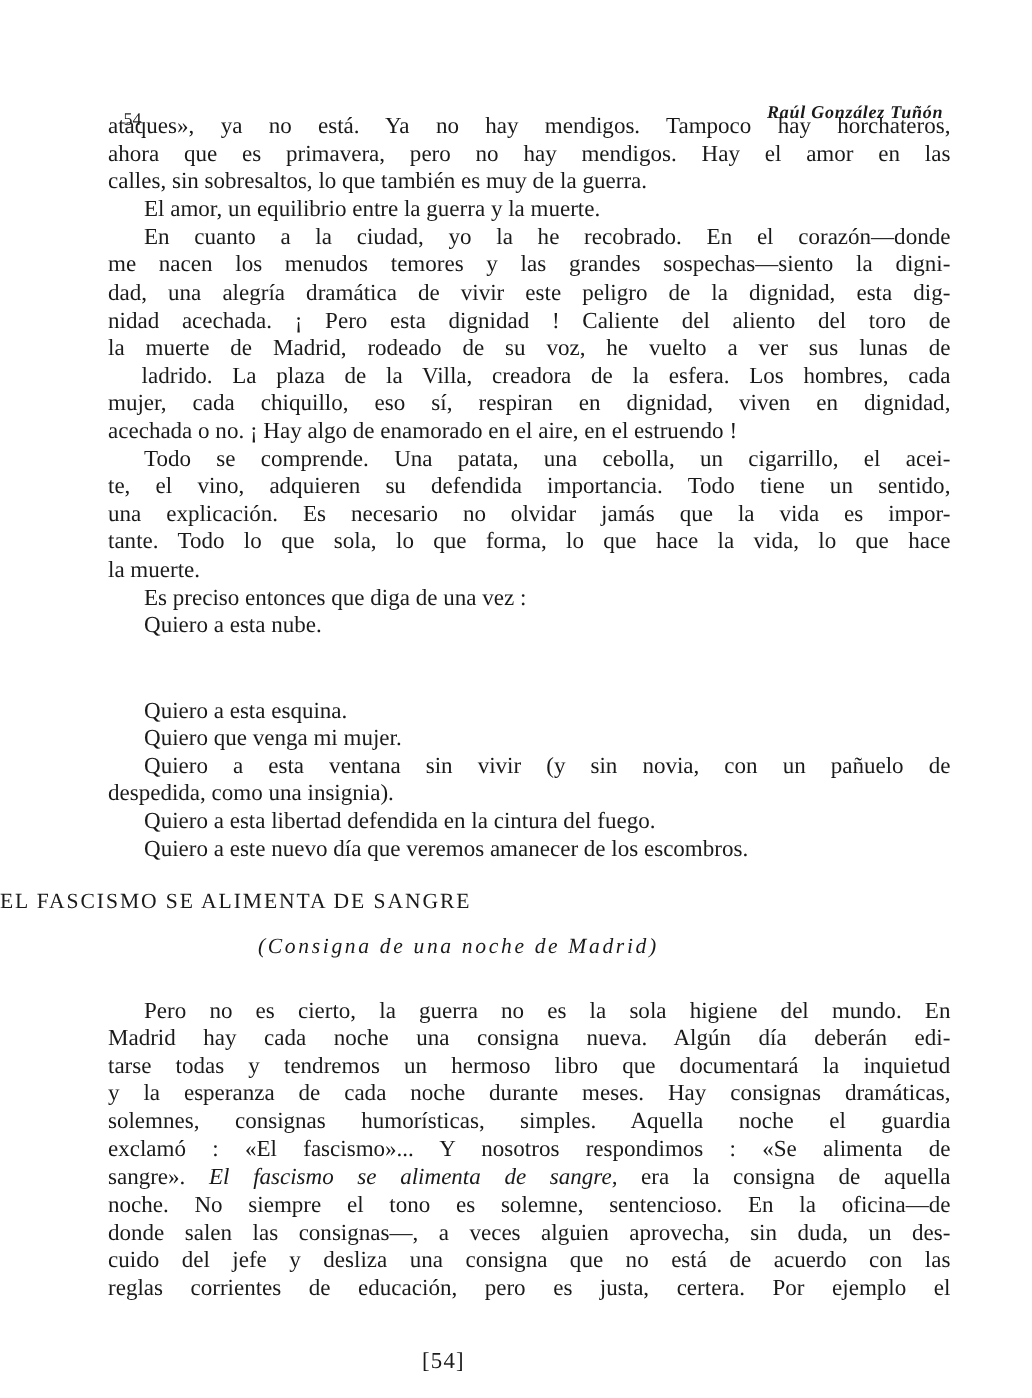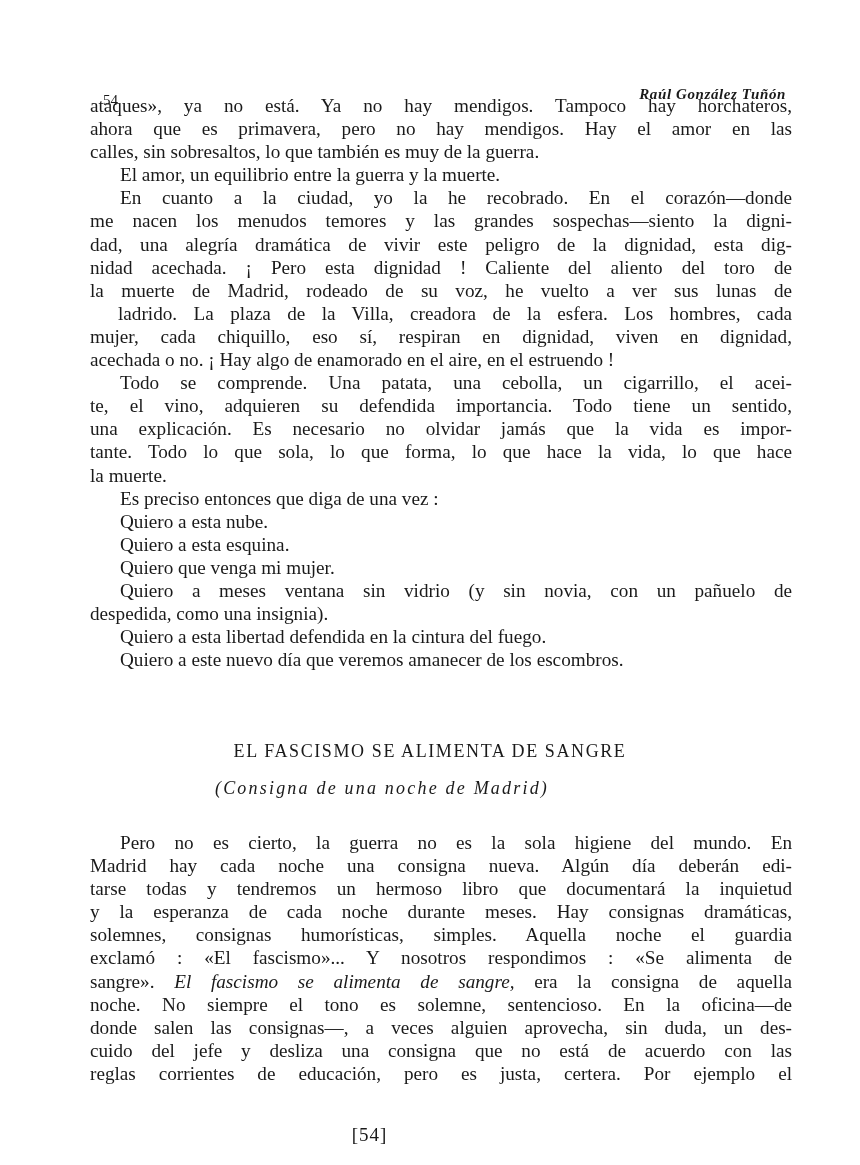--- a/index.html
+++ b/index.html
@@ -5,21 +5,21 @@
   html, body { margin: 0; padding: 0; background: #ffffff; }
   body { width: 860px; height: 1165px; position: relative; overflow: hidden; font-family: "Liberation Serif", "DejaVu Serif", serif; color: #1a1a1a; }
   .page { position: absolute; left: 0; top: 0; width: 860px; height: 1165px; }
   .running-head { position: absolute; top: 72px; left: 103px; right: 74px; height: 24px; font-size: 16px; }
   .folio { position: absolute; left: 0; top: 20px; font-size: 15px; }
   .author { position: absolute; right: 0; top: 2px; font-style: italic; font-weight: bold; font-size: 15px; letter-spacing: 0.6px; margin-top: 12px; }
   .body-block { position: absolute; left: 90px; width: 702px; font-size: 19.2px; line-height: 23.1px; }
   .line { display: block; white-space: nowrap; text-align: justify; text-align-last: justify; height: 23.1px; overflow: visible; }
   .line.last { text-align-last: left; }
   .line.indent { padding-left: 30px; }
-  .heading { position: absolute; top: 741px; left: 0; width: 860px; text-align: center; font-size: 18px; letter-spacing: 1.6px; }
+  .heading { position: absolute; top: 741px; left: 0; width: 860px; font-size: 18px; letter-spacing: 1.6px; }
   .subheading { position: absolute; top: 778px; left: 0; width: 764px; text-align: center; font-size: 18px; font-style: italic; letter-spacing: 2.2px; }
   .footer { position: absolute; top: 1124px; left: 0; width: 739px; text-align: center; font-size: 19px; letter-spacing: 1px; }
   i { font-style: italic; }
 </style>
 </head>
 <body>
 
 <div class="page">
 
   <div class="running-head">
@@ -40,23 +40,23 @@
     <span class="line" style="white-space: normal; margin-left: 28px;">ladrido. La plaza de la Villa, creadora de la esfera. Los hombres, cada</span>
     <span class="line" style="white-space: normal;">mujer, cada chiquillo, eso sí, respiran en dignidad, viven en dignidad,</span>
     <span class="line last" style="white-space: normal;">acechada o no. ¡ Hay algo de enamorado en el aire, en el estruendo !</span>
     <span class="line indent" style="white-space: normal;">Todo se comprende. Una patata, una cebolla, un cigarrillo, el acei-</span>
     <span class="line" style="white-space: normal;">te, el vino, adquieren su defendida importancia. Todo tiene un sentido,</span>
     <span class="line" style="white-space: normal;">una explicación. Es necesario no olvidar jamás que la vida es impor-</span>
     <span class="line" style="white-space: normal;">tante. Todo lo que sola, lo que forma, lo que hace la vida, lo que hace</span>
     <span class="line last" style="white-space: normal;">la muerte.</span>
     <span class="line indent last" style="white-space: normal;">Es preciso entonces que diga de una vez :</span>
     <span class="line indent last" style="white-space: normal;">Quiero a esta nube.</span>
-    <span class="line indent last" style="white-space: normal;">Quiero a esta esquina.</span>
+    <span class="line indent last" style="white-space: normal; margin-top: 48px;">Quiero a esta esquina.</span>
     <span class="line indent last" style="white-space: normal;">Quiero que venga mi mujer.</span>
-    <span class="line indent" style="white-space: normal;">Quiero a meses ventana sin vidrio (y sin novia, con un pañuelo de</span>
+    <span class="line indent" style="white-space: normal;">Quiero a esta ventana sin vivir (y sin novia, con un pañuelo de</span>
     <span class="line last" style="white-space: normal;">despedida, como una insignia).</span>
     <span class="line indent last" style="white-space: normal;">Quiero a esta libertad defendida en la cintura del fuego.</span>
     <span class="line indent last" style="white-space: normal;">Quiero a este nuevo día que veremos amanecer de los escombros.</span>
   </div>
 
   <div class="heading">EL FASCISMO SE ALIMENTA DE SANGRE</div>
   <div class="subheading">(Consigna de una noche de Madrid)</div>
 
   <div class="body-block" id="section2" style="top: 831px;">
     <span class="line indent" style="white-space: normal;">Pero no es cierto, la guerra no es la sola higiene del mundo. En</span>

